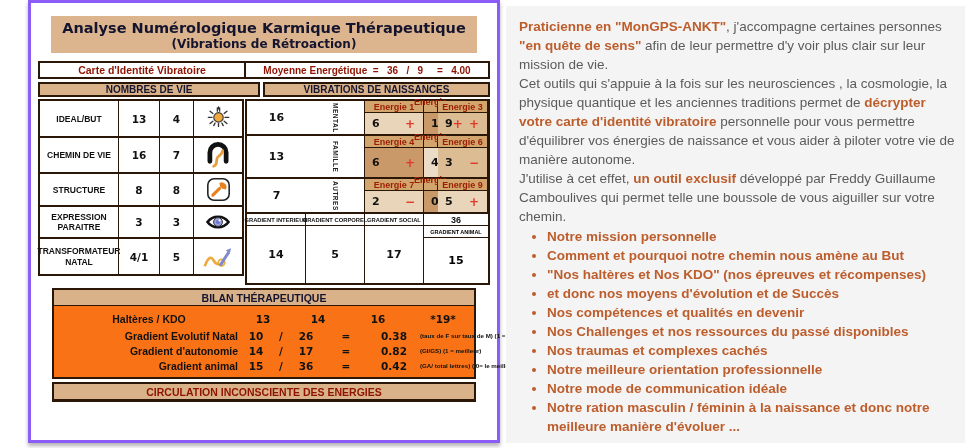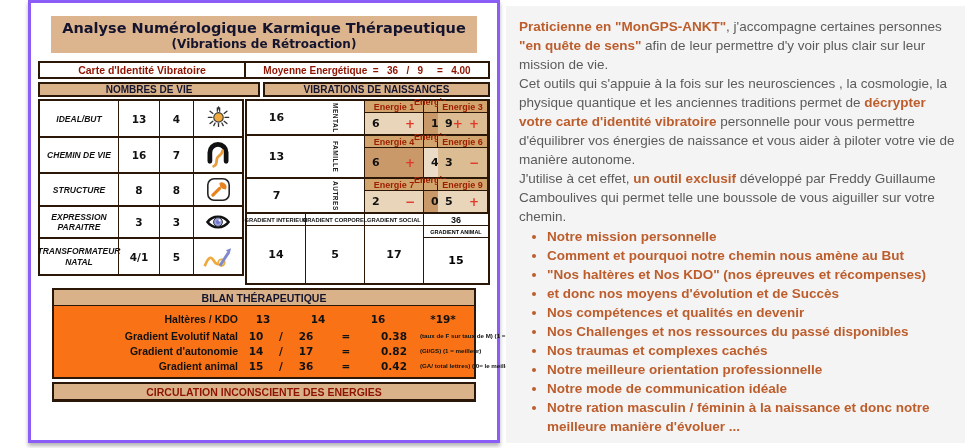--- a/index.html
+++ b/index.html
@@ -24,21 +24,21 @@
   .sec-head.l{width:222px;}
   .sec-head.r{flex:1;}
 
   .main-table{display:flex;margin:2px 7px 0;align-items:flex-start;}
   .life-block{width:206px;}
   .life-row{display:grid;grid-template-columns:78px 41px 34px 1fr;border:2px solid #2a1708;margin-top:-2px;
             box-sizing:border-box;background:#fff;}
   .life-row:first-child{margin-top:0;}
   .lcell{display:flex;align-items:center;justify-content:center;}
   .lcell + .lcell{border-left:1.5px solid #2a1708;}
-  .llabel{font-family:"Liberation Sans",sans-serif;font-size:8.5px;font-weight:bold;text-align:center;line-height:1.2;color:#111;padding:0 1px;font-style:italic;}
+  .llabel{font-family:"Liberation Sans",sans-serif;font-size:8.5px;font-weight:bold;text-align:center;line-height:1.2;color:#111;padding:0 1px;}
   .lnum{font-size:10.5px;font-weight:bold;color:#111;}
   .licon svg{display:block;}
 
   .vib-block{flex:1;margin-left:1px;}
   .vib-group{display:grid;grid-template-columns:59px 59px 59px 14px 1fr;grid-template-rows:12px 1fr;
              border:2px solid #2a1708;margin-top:-2px;box-sizing:border-box;background:#fff;}
   .vib-group:first-child{margin-top:0;}
   .br{border-right:1.5px solid #2a1708;text-align:right;}
   .bb{border-bottom:1.5px solid #2a1708;}
   .ehead{background:#d2a46e;color:#9c2000;font-size:9px;font-weight:bold;display:flex;align-items:center;justify-content:center;
@@ -61,21 +61,21 @@
                 font-size:5.5px;font-weight:bold;font-family:"Liberation Sans",sans-serif;}
   .animal-value{flex:1;display:flex;align-items:center;justify-content:center;font-size:11px;font-weight:bold;}
 
   .box{margin:3px 21px 0;border:2px solid #2a1708;box-sizing:border-box;background:#f97316;}
   .box-head{height:15px;border-bottom:1.5px solid #2a1708;background:#d9b28a;display:flex;align-items:center;justify-content:center;
             font-size:10.5px;font-weight:bold;font-family:"Liberation Sans",sans-serif;}
   .navy-head{color:#14142e;}
   .red-head{color:#8e1300;}
   .bilan-body{padding:3px 6px 4px;}
   .halt-row{display:grid;grid-template-columns:178px 50px 60px 60px 70px;height:19px;align-items:center;}
-  .h-label{text-align:right;font-size:10.5px;font-weight:bold;color:#111;font-family:"Liberation Sans",sans-serif;}
+  .h-label{text-align:center;font-size:10.5px;font-weight:bold;color:#111;font-family:"Liberation Sans",sans-serif;}
   .h-val{text-align:center;font-size:10.5px;font-weight:bold;color:#111;}
   .bilan-row{display:grid;grid-template-columns:178px 36px 14px 36px 44px 52px 1fr;height:15px;align-items:center;}
   .b-label{text-align:right;font-size:10.5px;font-weight:bold;color:#111;font-family:"Liberation Sans",sans-serif;}
   .b-num,.b-slash,.b-eq,.b-res{text-align:center;font-size:10.5px;font-weight:bold;color:#111;}
   .b-note{font-size:6.2px;font-weight:bold;color:#111;font-family:"Liberation Sans",sans-serif;white-space:nowrap;}
 
   .circ-body{display:grid;grid-template-columns:1fr 1fr;padding:8px 4px 0;}
   .circ-label{text-align:center;font-size:9.5px;font-weight:bold;color:#111;font-family:"Liberation Sans",sans-serif;white-space:nowrap;}
   .circ-numbers{text-align:center;font-size:13px;font-weight:bold;color:#111;margin-top:11px;letter-spacing:1.5px;}
 

